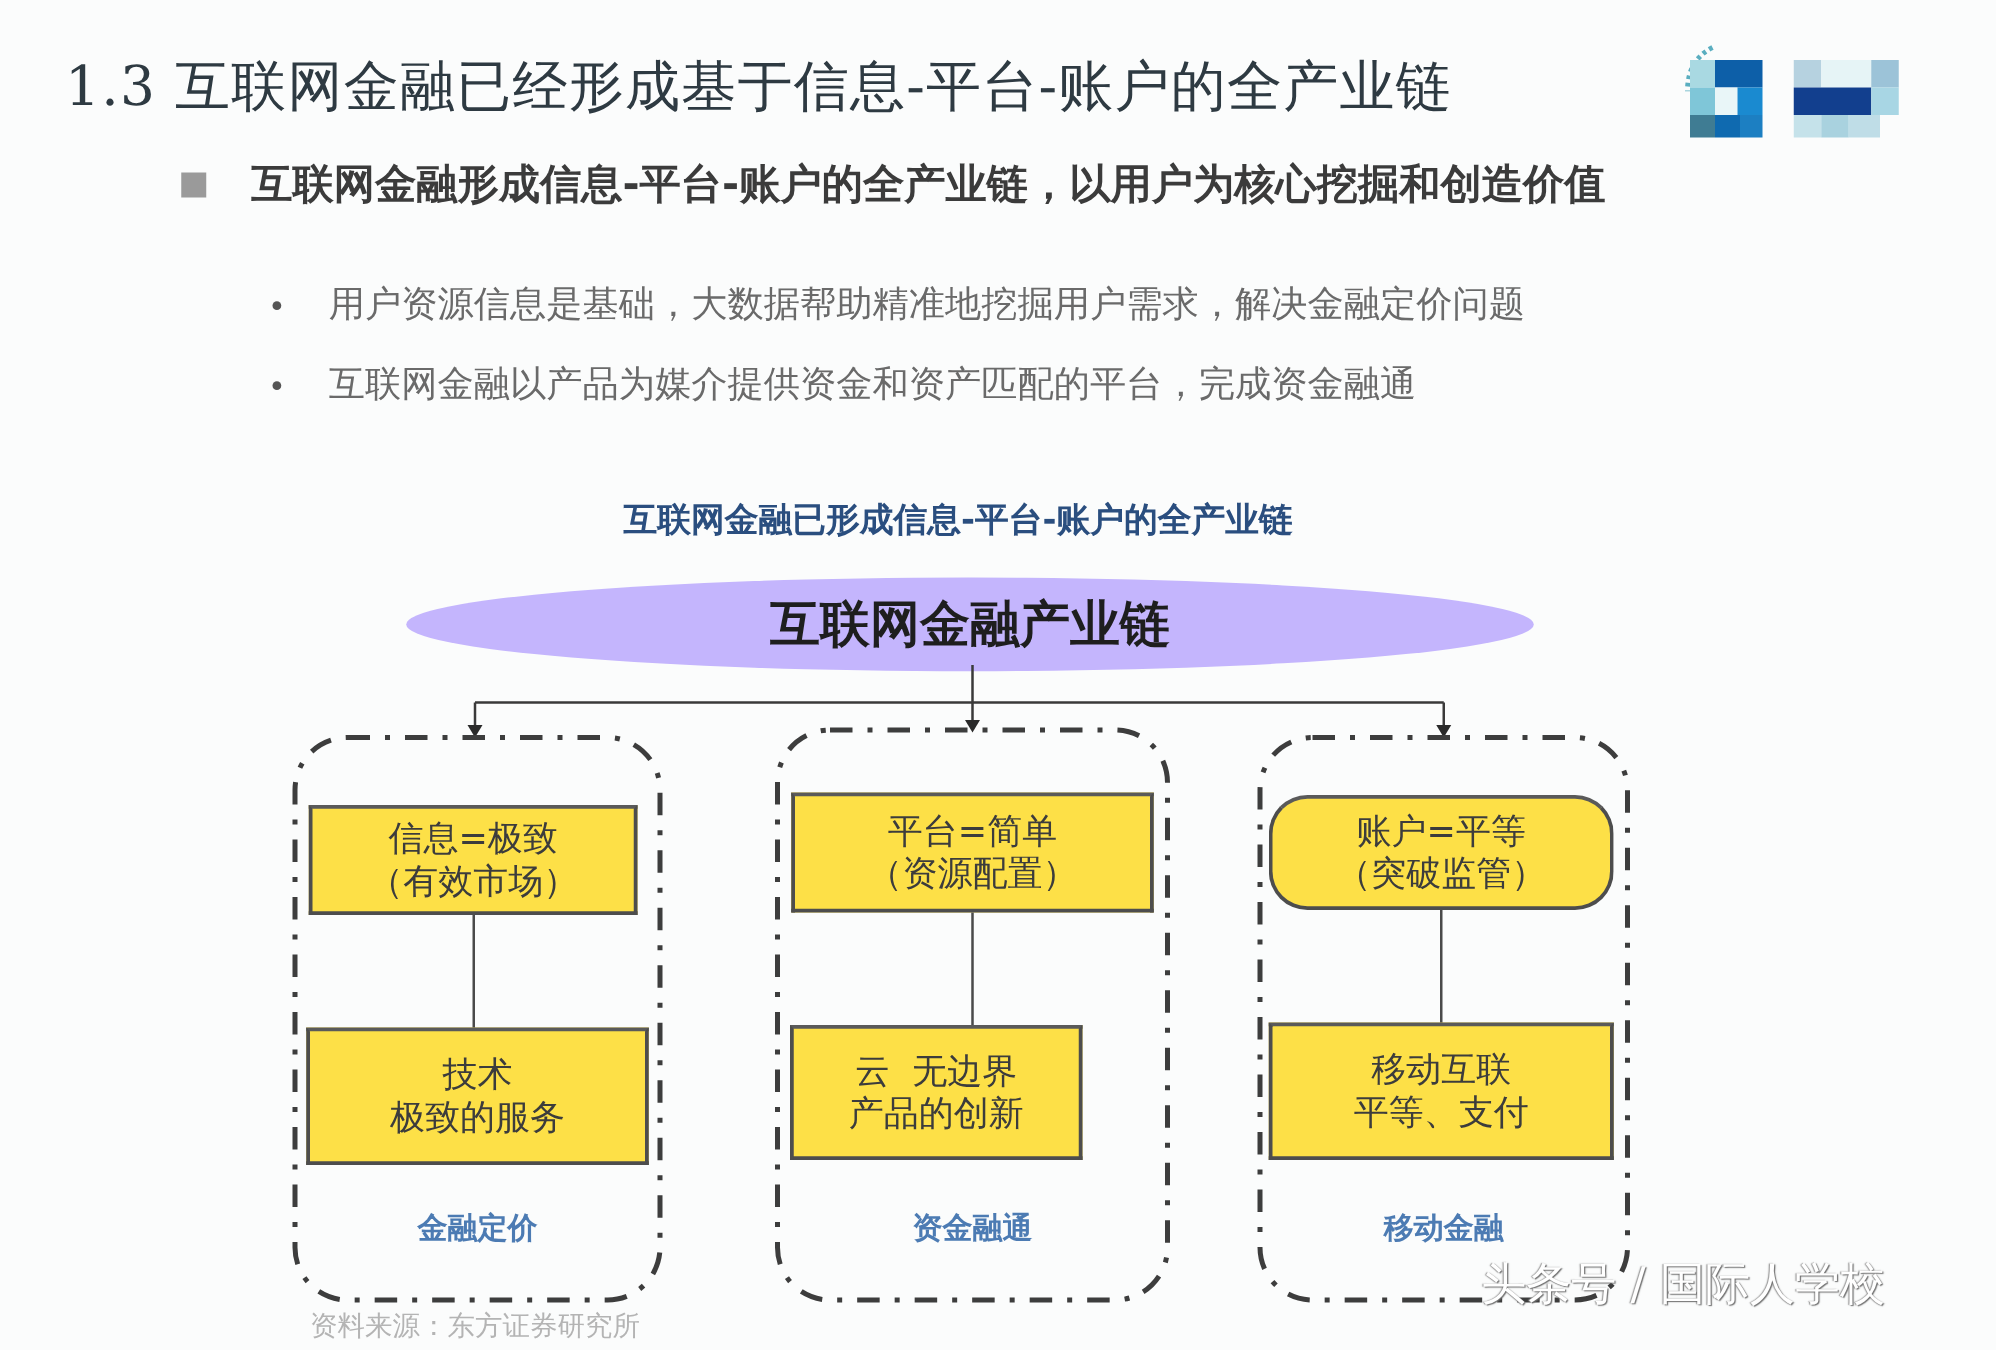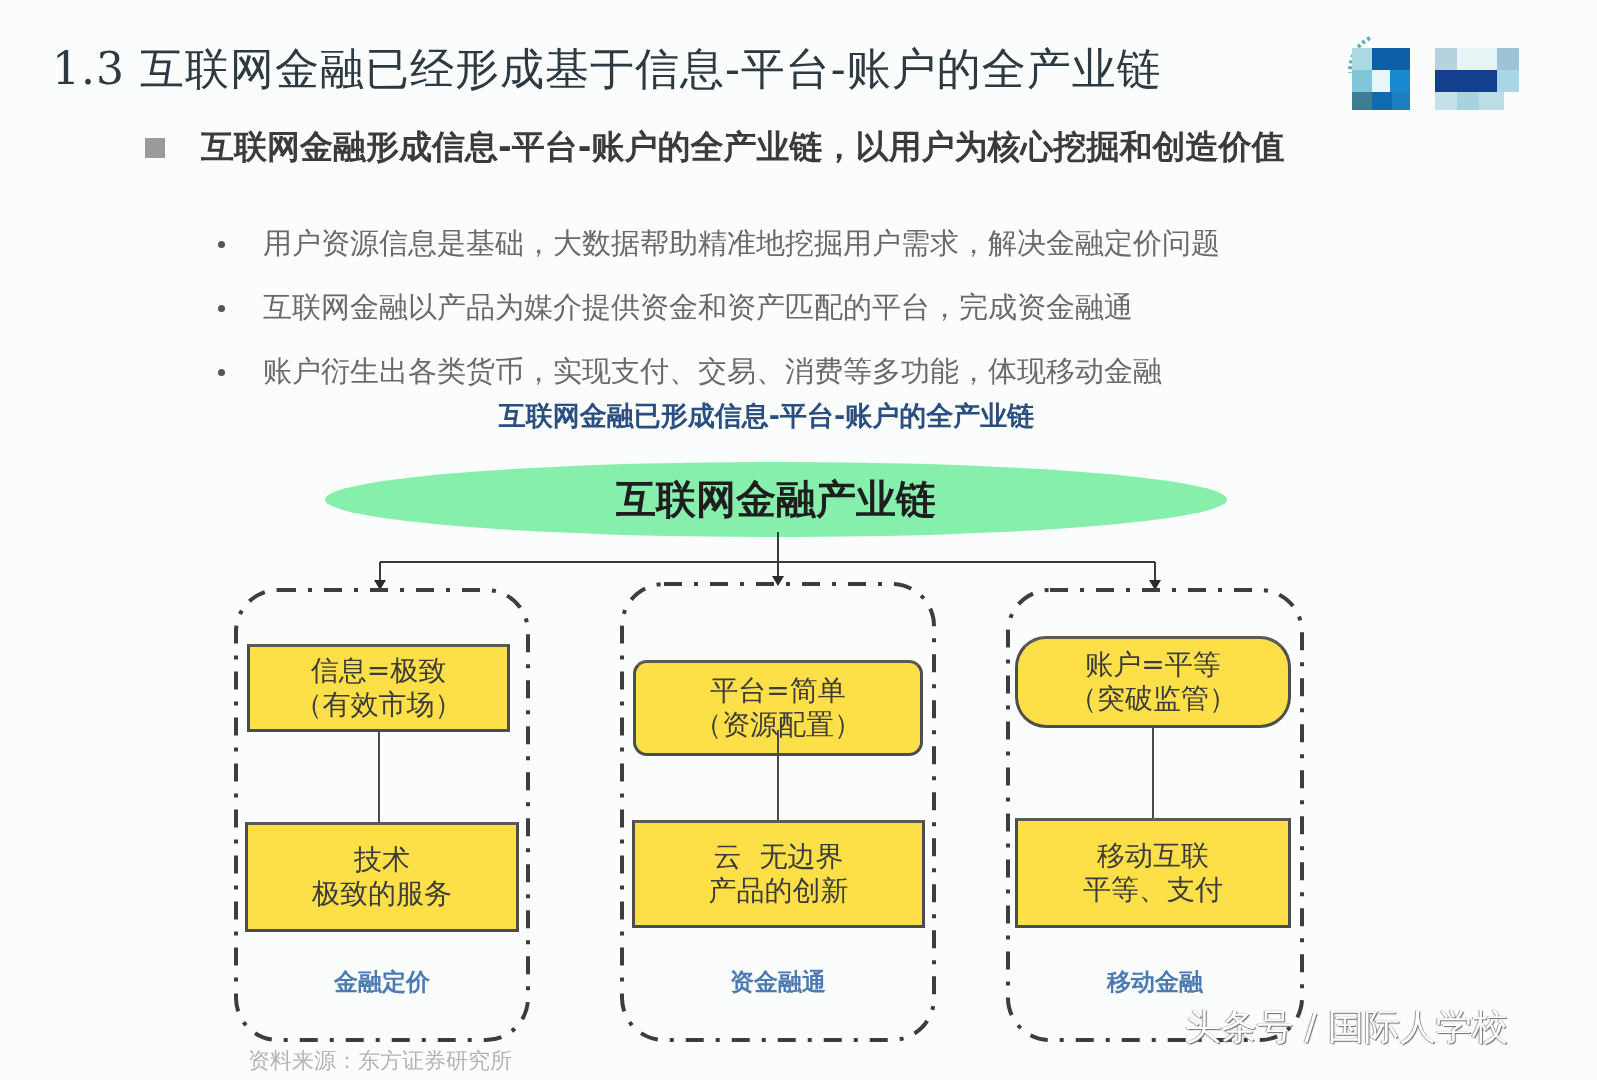--- a/index.html
+++ b/index.html
@@ -23,21 +23,21 @@
   .subhead .sq { width:20px; height:20px; background:#9a9a9a; margin-right:36px; display:inline-block; }
   .bullets { position:absolute; left:218px; top:212px; }
   .bullet { display:flex; align-items:center; height:64px; font-size:29px; color:#6a6a6a; white-space:nowrap; }
   .bullet .dot { width:7px; height:7px; border-radius:50%; background:#555; margin-right:38px; }
   .chart-title {
     position:absolute; left:0; width:1533px; top:398px; text-align:center;
     font-size:27px; font-weight:bold; color:#2a4e7f; white-space:nowrap;
   }
   .ellipse {
     position:absolute; left:325px; top:462px; width:902px; height:75px;
-    border-radius:50%; background:#86efac;
+    border-radius:50%; background:#c4b5fd;
     display:flex; align-items:center; justify-content:center;
   }
   .ellipse span { font-size:40px; font-weight:bold; color:#1e1e1e; }
   svg.connectors { position:absolute; left:0; top:0; }
   .group {
     position:absolute; border-radius:42px;
   }
   .box {
     position:absolute; background:#fde047; border:3px solid #4d4d4d;
     border-top-color:#5a5a5a; display:flex; flex-direction:column;
@@ -90,24 +90,20 @@
 
 <div class="bullets">
   <div class="bullet">
     <span class="dot"></span>
     <span>用户资源信息是基础，大数据帮助精准地挖掘用户需求，解决金融定价问题</span>
   </div>
   <div class="bullet">
     <span class="dot"></span>
     <span>互联网金融以产品为媒介提供资金和资产匹配的平台，完成资金融通</span>
   </div>
-  <div class="bullet">
-    <span class="dot"></span>
-    <span>账户衍生出各类货币，实现支付、交易、消费等多功能，体现移动金融</span>
-  </div>
 </div>
 
 <div class="chart-title">互联网金融已形成信息-平台-账户的全产业链</div>
 
 <div class="ellipse">
   <span>互联网金融产业链</span>
 </div>
 
 <svg class="connectors" width="1597" height="1080">
 
@@ -131,26 +127,26 @@
   <span>（有效市场）</span>
 </div>
 <div class="vline" style="left:378px;top:732px;height:92px;"></div>
 <div class="box" style="left:245px;top:822px;width:274px;height:110px;">
   <span>技术</span>
   <span>极致的服务</span>
 </div>
 <div class="cat-label" style="left:236px;width:292px;top:966px;">金融定价</div>
 
 <div class="group" style="left:622px;top:584px;width:312px;height:456px;"></div>
-<div class="box" style="left:633px;top:660px;width:290px;height:96px;border-radius:14px;">
+<div class="box" style="left:633px;top:634px;width:290px;height:96px;">
   <span>平台=简单</span>
   <span>（资源配置）</span>
 </div>
 <div class="vline" style="left:777px;top:730px;height:92px;"></div>
-<div class="box" style="left:632px;top:820px;width:293px;height:108px;">
+<div class="box" style="left:632px;top:820px;width:234px;height:108px;">
   <span style="white-space:pre;">云  无边界</span>
   <span>产品的创新</span>
 </div>
 <div class="cat-label" style="left:622px;width:312px;top:966px;">资金融通</div>
 
 <div class="group" style="left:1008px;top:590px;width:294px;height:450px;"></div>
 <div class="box" style="left:1015px;top:636px;width:276px;height:92px;border-radius:31px;">
   <span>账户=平等</span>
   <span>（突破监管）</span>
 </div>

